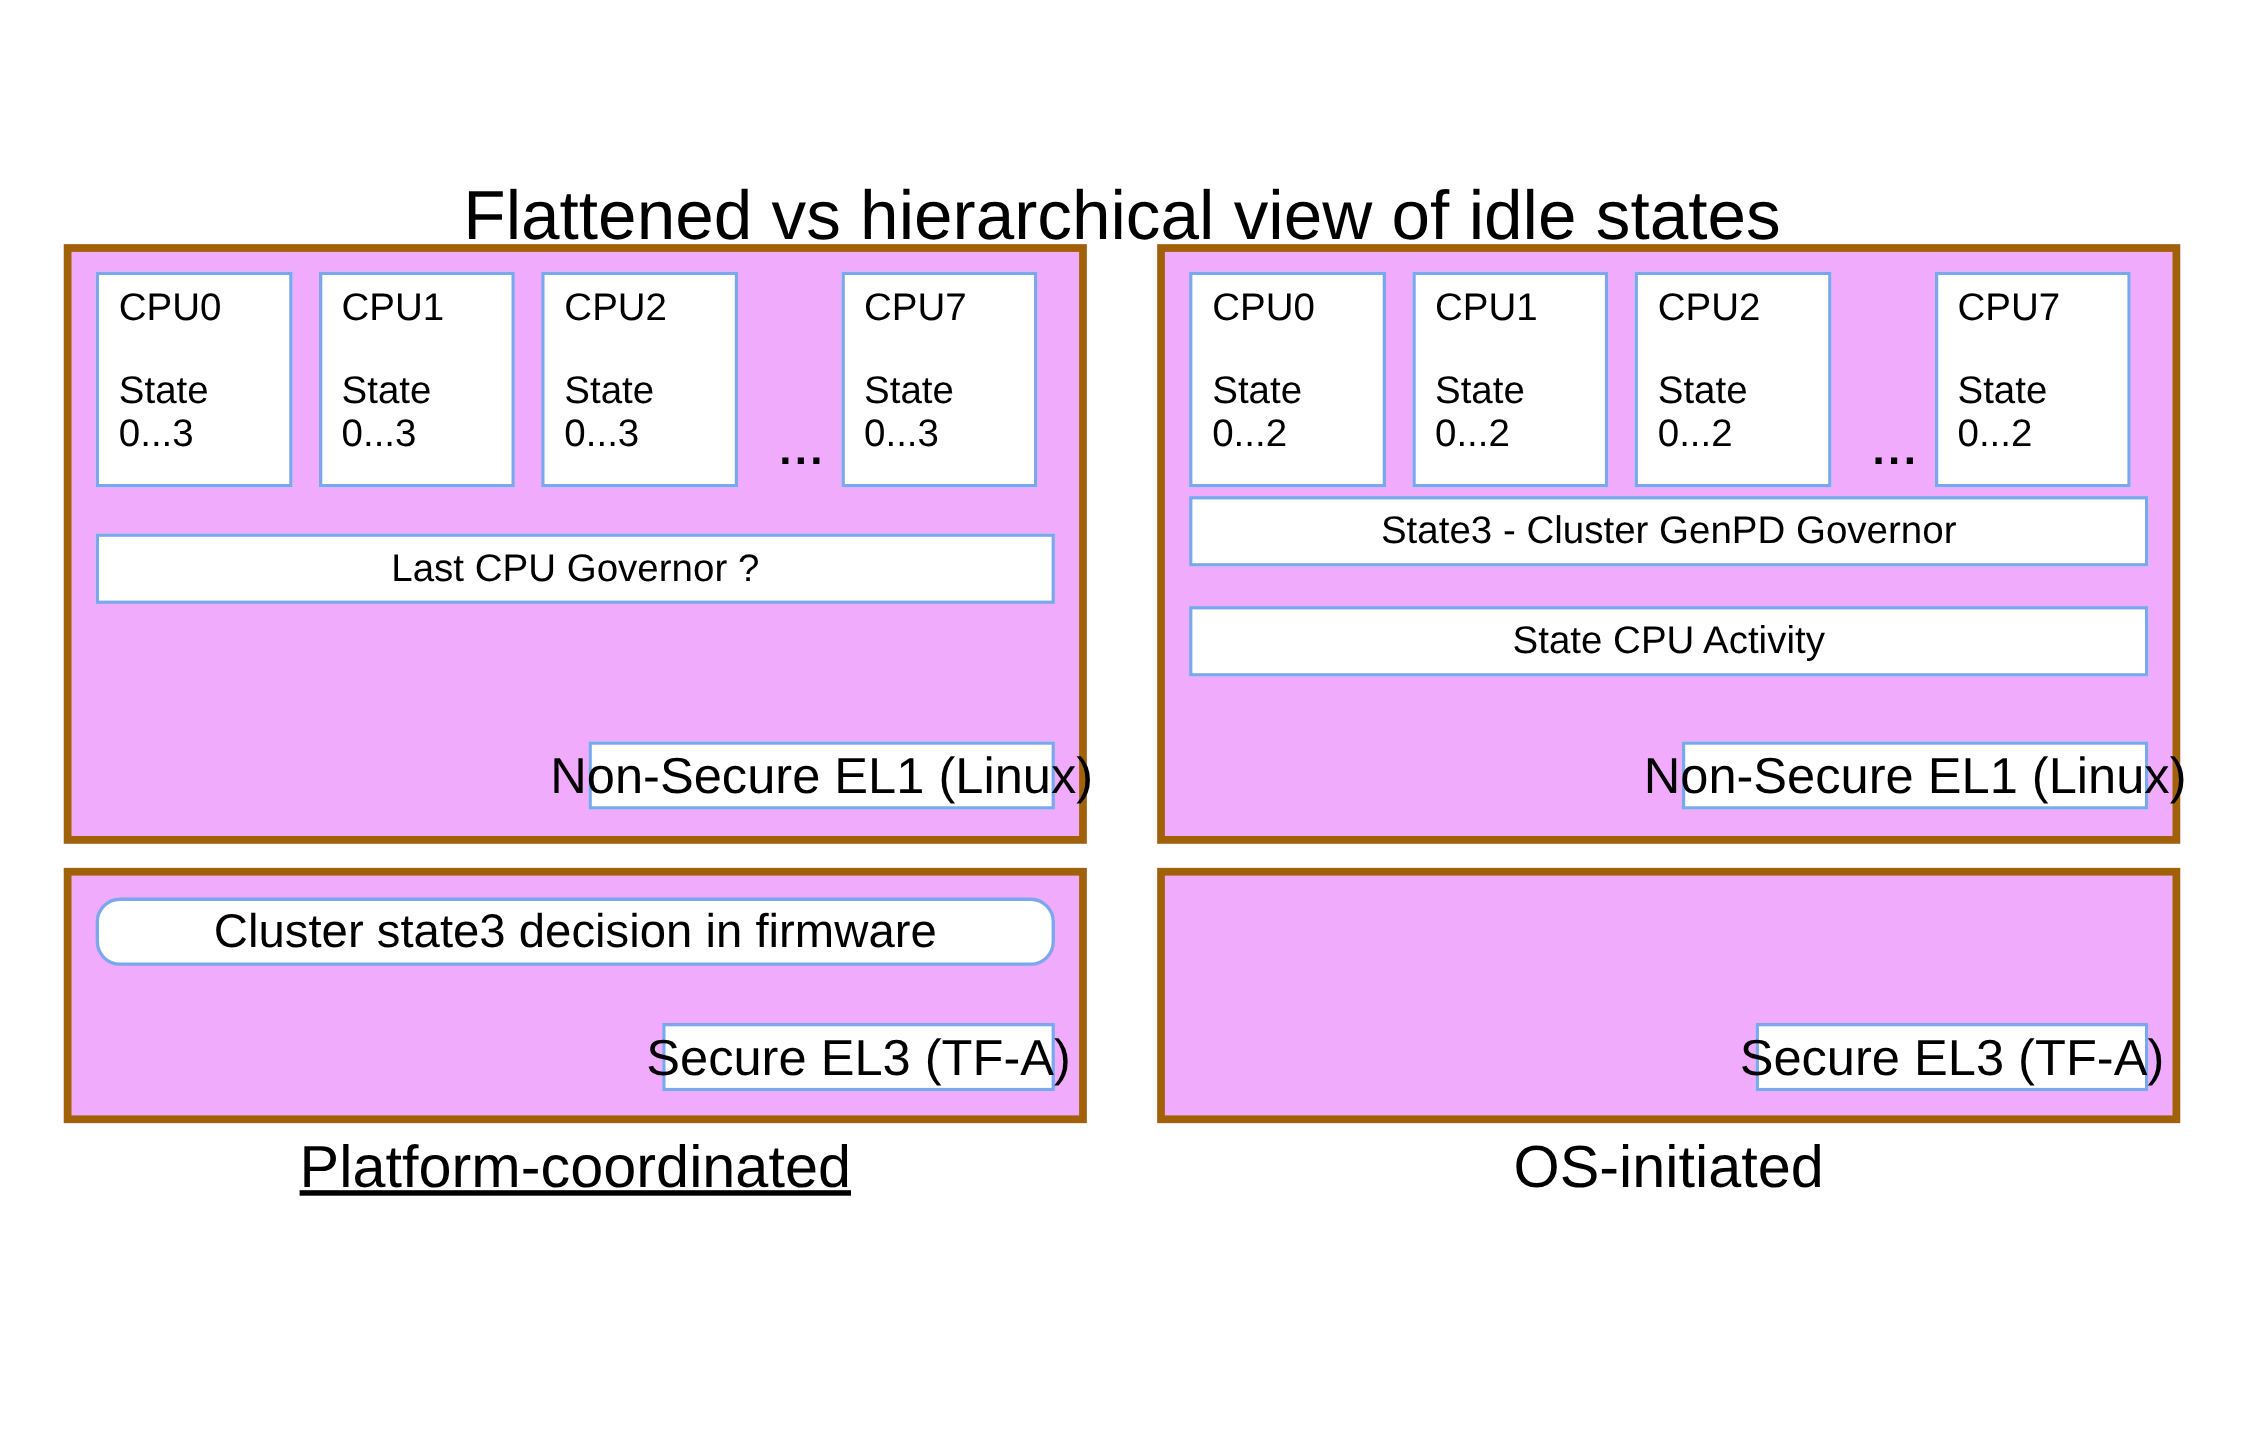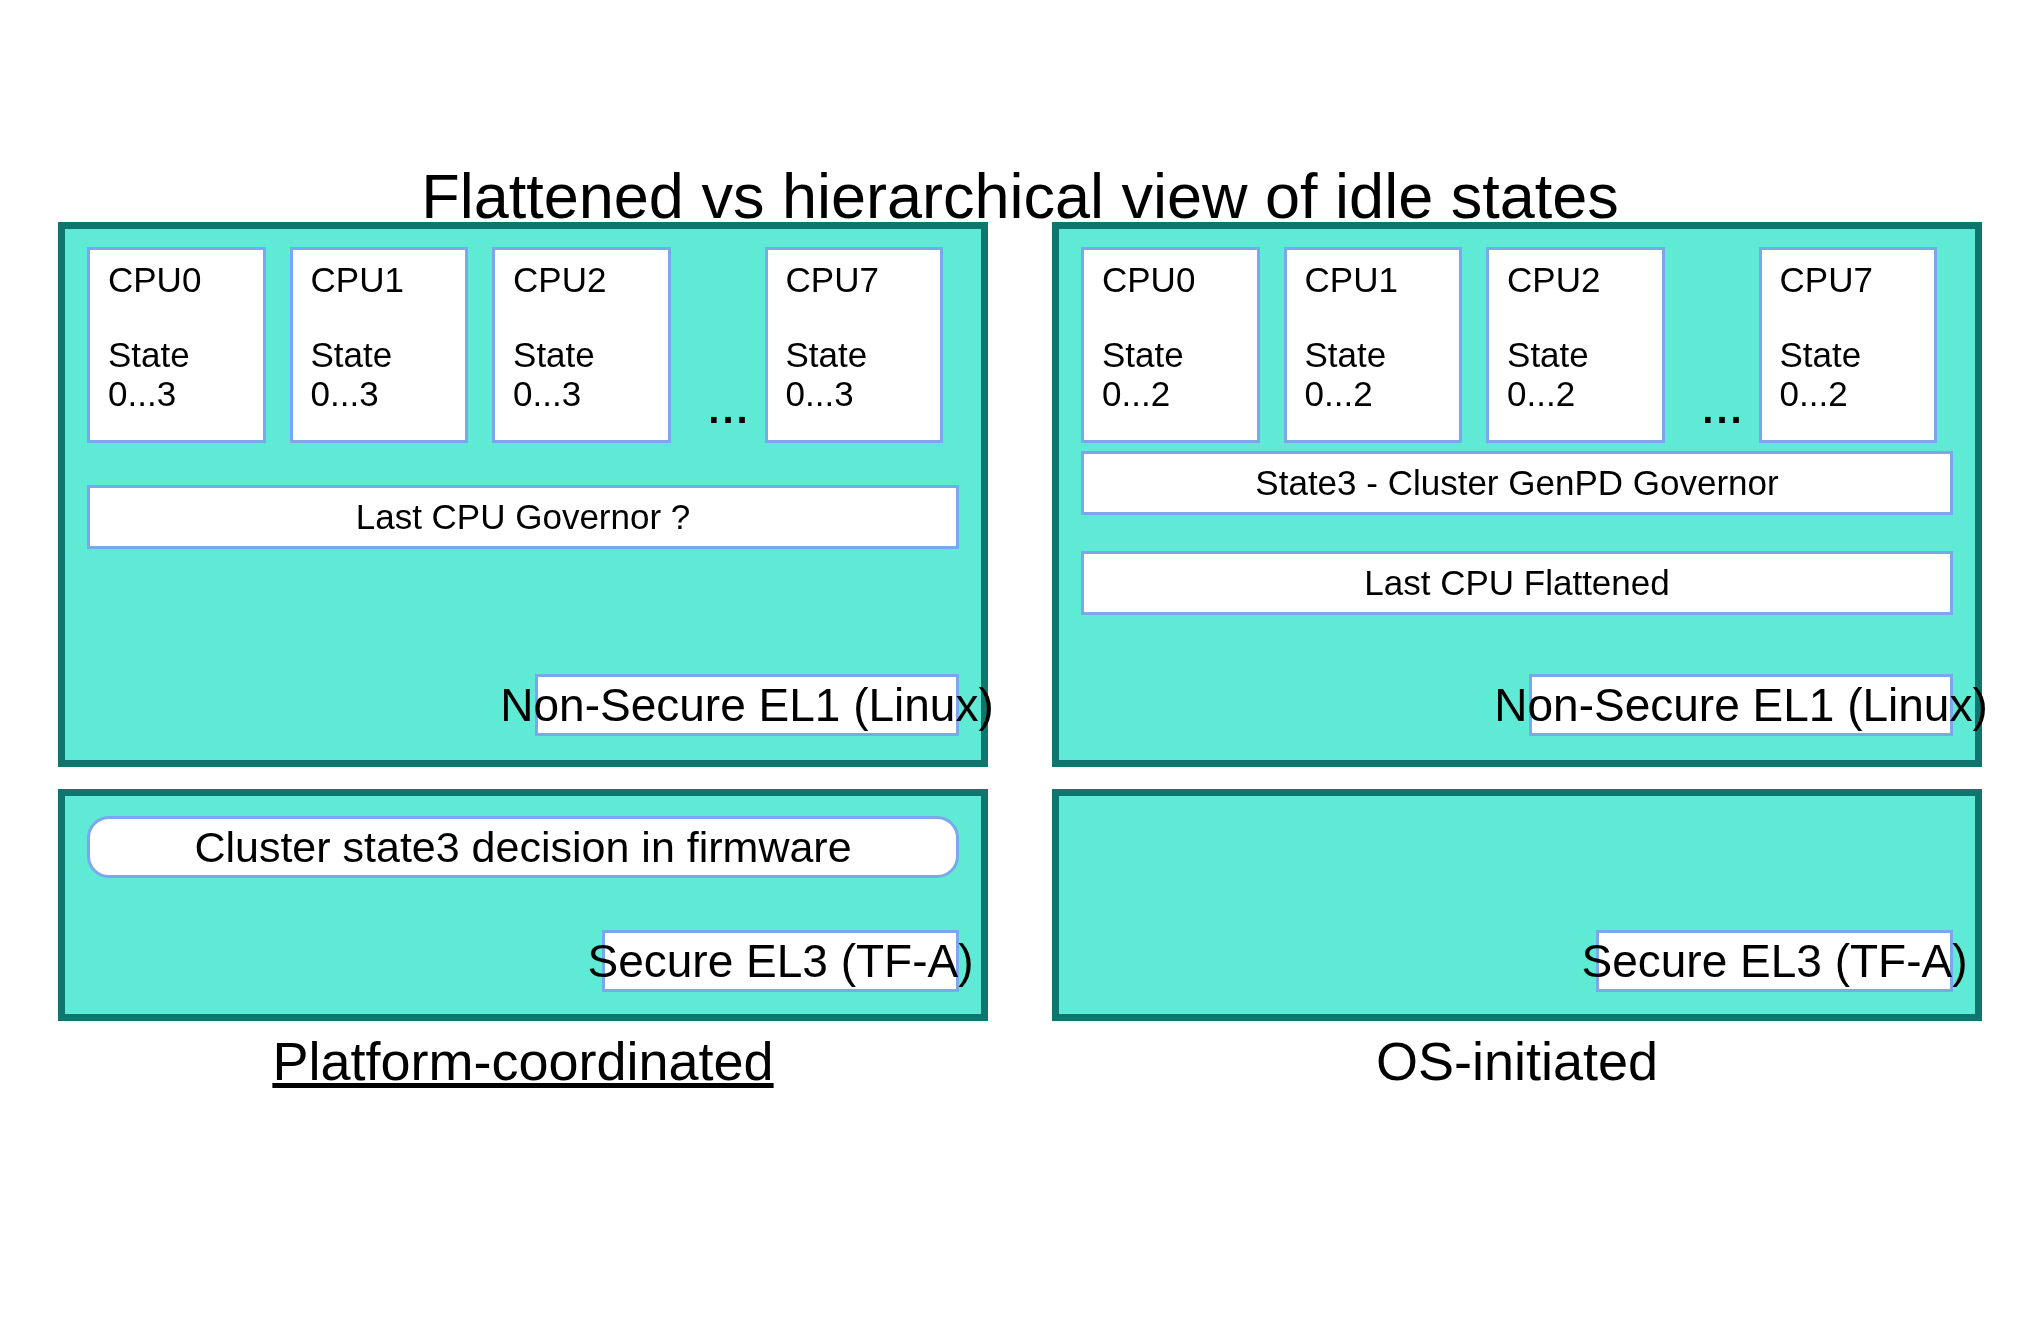--- a/index.html
+++ b/index.html
@@ -35,22 +35,22 @@
   .column {
     position: absolute;
     top: 222px;
     width: 930px;
   }
   .column.left  { left: 58px; }
   .column.right { left: 1052px; }
 
   
   .panel {
-    border: 7px solid #0f766e;
-    background: #5eead4;
+    border: 7px solid #a16207;
+    background: #f0abfc;
     box-sizing: border-box;
     position: relative;
   }
   .panel.os-panel   { height: 545px; }
   .panel.fw-panel   { height: 232px; margin-top: 22px; }
 
   
   .lbox {
     border: 3px solid #7BA7EE;
     background: #ffffff;
@@ -250,21 +250,21 @@
       <div class="lbox cpu-box last">
         <div class="cpu-name">CPU7</div>
         <div class="cpu-state">State
 0...2</div>
       </div>
 
     </div>
 
     <div class="lbox strip governor">State3 - Cluster GenPD Governor</div>
 
-    <div class="lbox strip activity-r">Last CPU Flattened</div>
+    <div class="lbox strip activity-r">State CPU Activity</div>
 
     <div class="lbox el-badge el1">Non-Secure EL1 (Linux)</div>
 
   </div>
 
   <div class="panel fw-panel">
     <div class="lbox el-badge el3">Secure EL3 (TF-A)</div>
   </div>
 
 </div>

